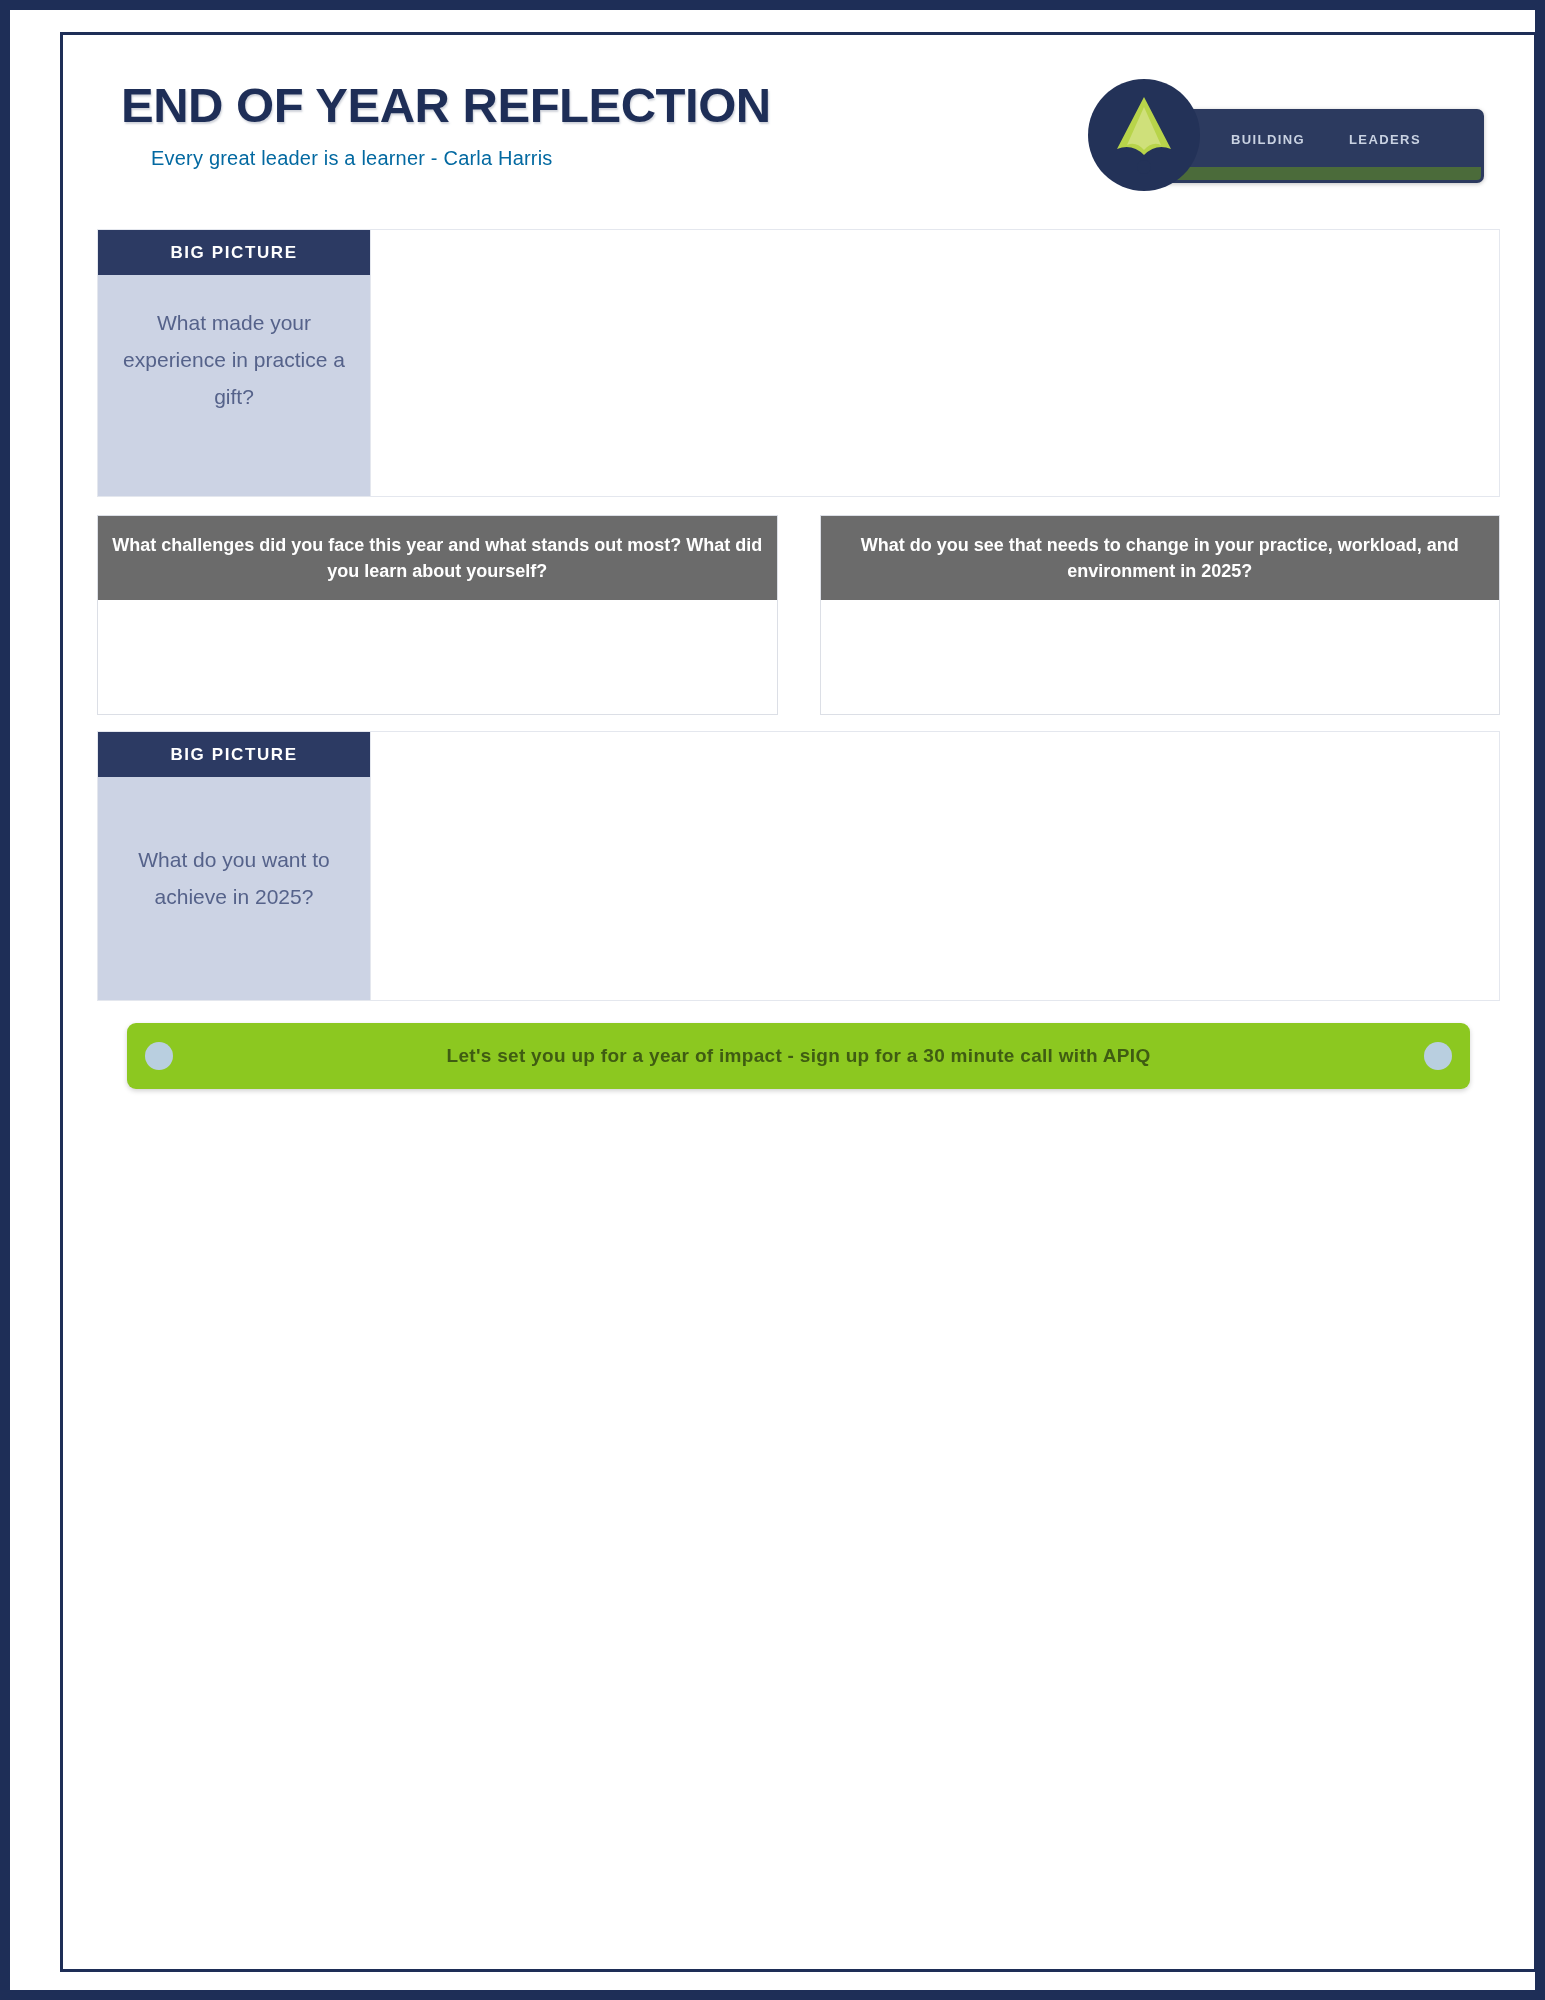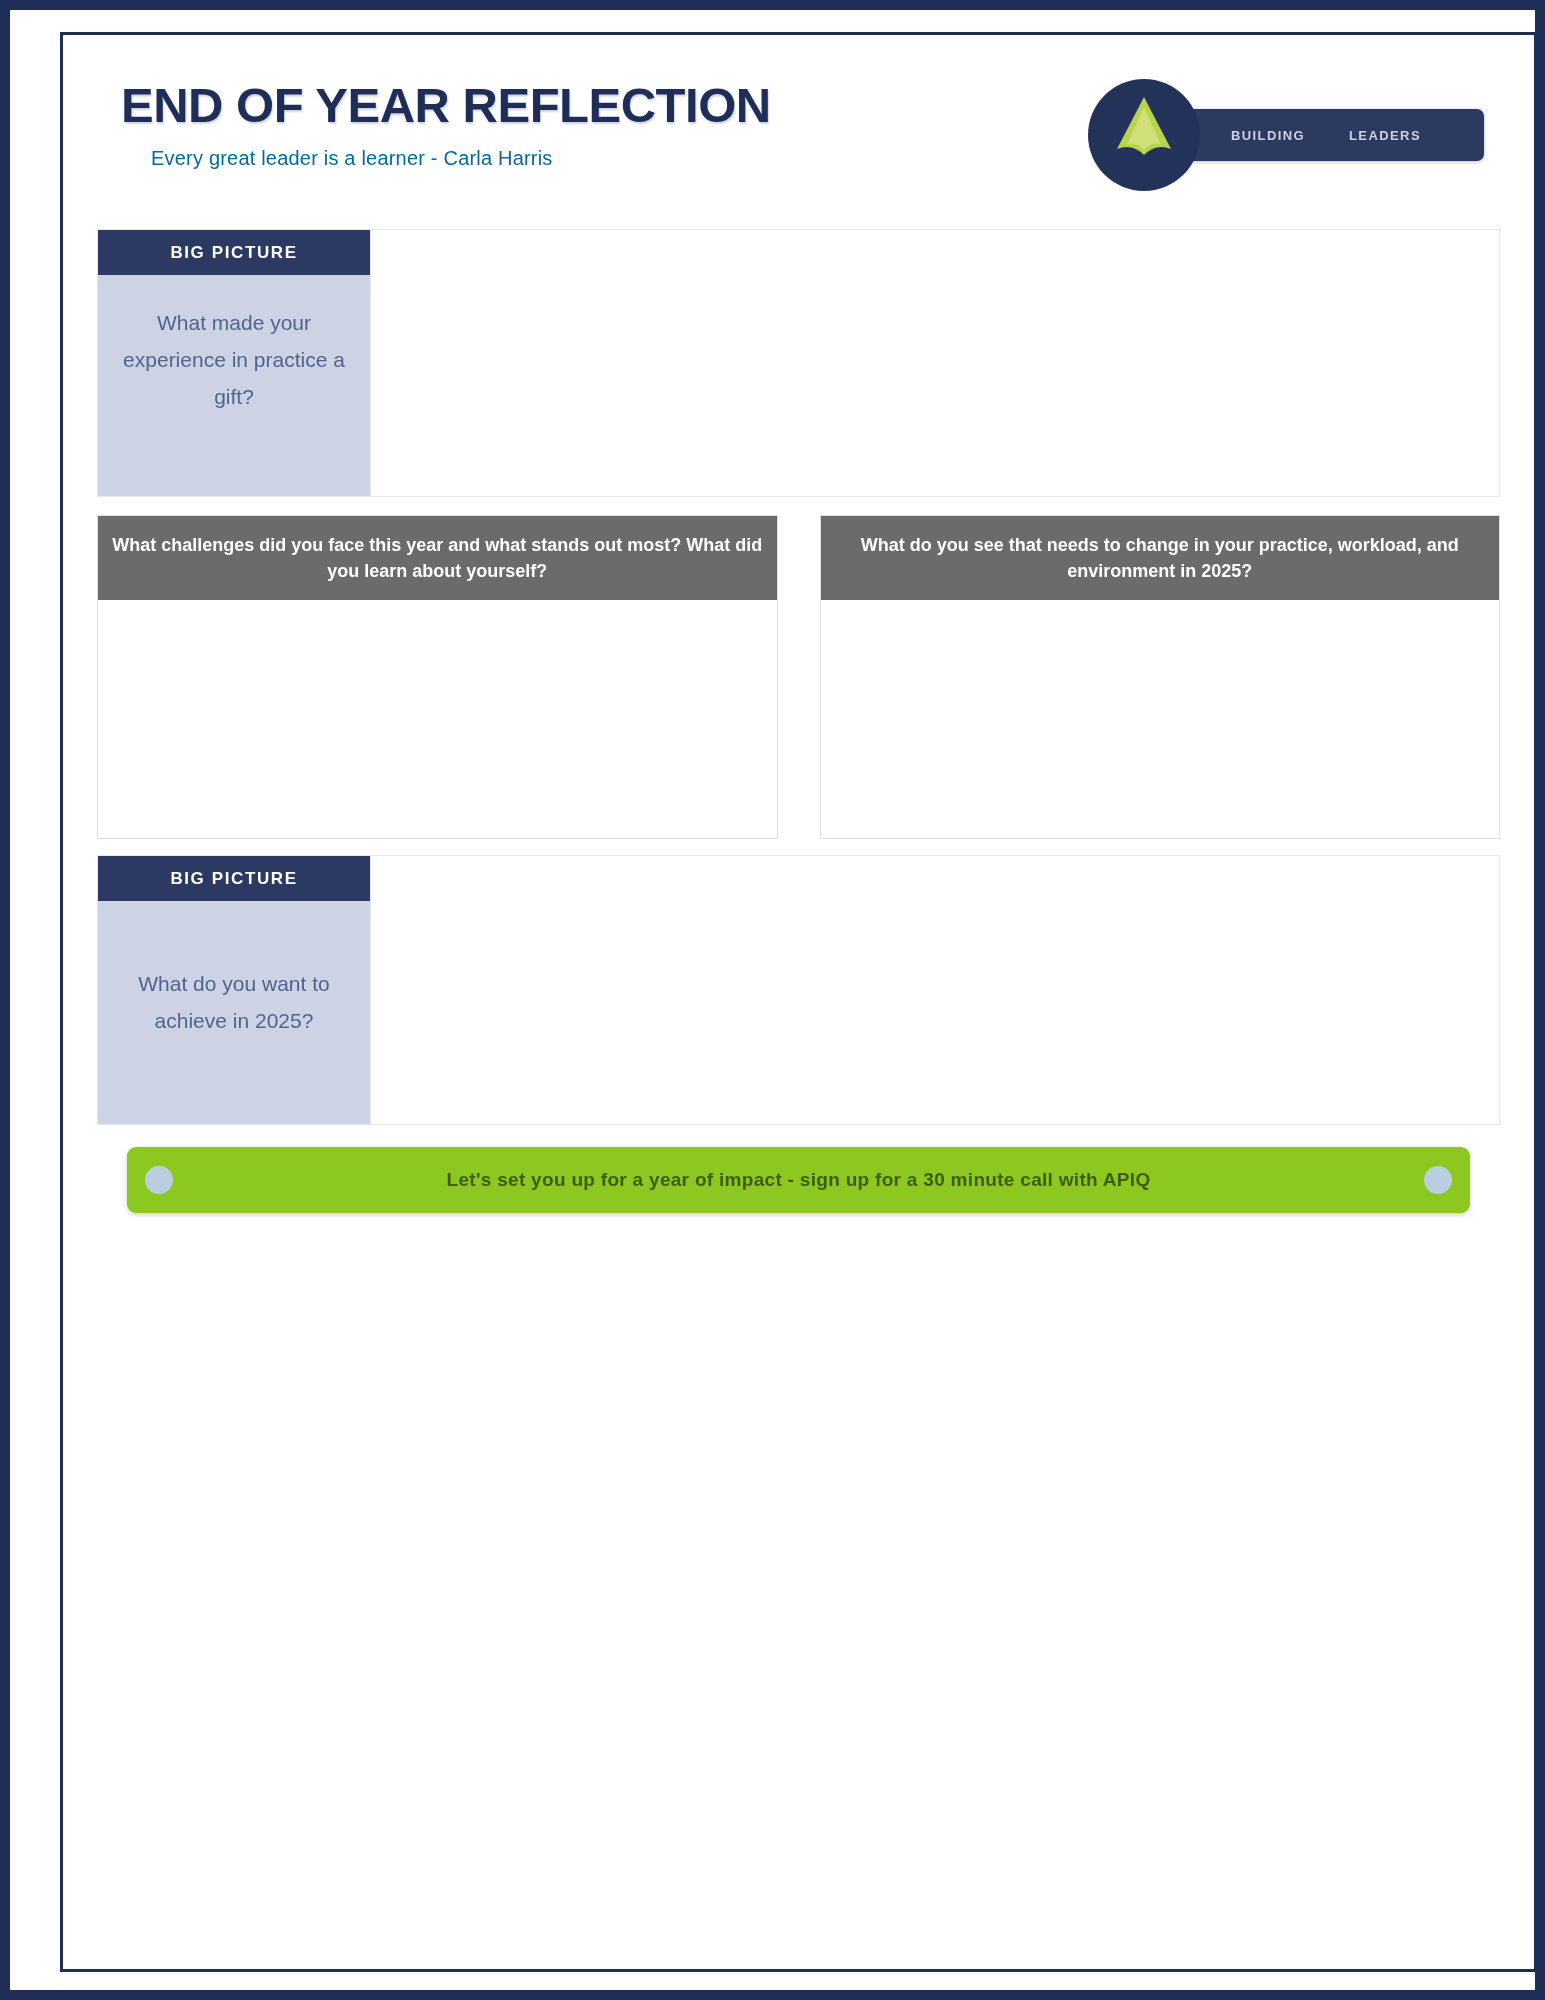--- a/index.html
+++ b/index.html
@@ -81,27 +81,27 @@
     align-items: center;
     justify-content: center;
     z-index: 3;
   }
   .logo-circle svg { display: block; }
   .logo-banner {
     position: absolute;
     left: 78px;
     top: 36px;
     right: 6px;
-    height: 52px;
+    height: 74px;
     background: #2c3a5f;
     border: 3px solid #2c3a5f;
     border-radius: 7px;
     overflow: hidden;
     display: flex;
-    flex-direction: row;
+    flex-direction: column;
     z-index: 2;
     box-shadow: 0 1px 4px rgba(0,0,0,0.25);
   }
   .logo-banner-top {
     flex: 1;
     display: flex;
     align-items: center;
     padding-left: 70px;
     gap: 44px;
     font-size: 13px;
@@ -163,21 +163,21 @@
   .prompt-body.centered { align-items: center; padding-top: 10px; }
   .answer-area {
     flex: 1;
     background: #ffffff;
     border-left: 1px solid #e4e7ee;
   }
 
   
   .row-two {
     flex: 0 0 auto;
-    height: 324px;
+    height: 200px;
     display: flex;
     gap: 42px;
     margin-top: 18px;
   }
   .card {
     flex: 1;
     display: flex;
     flex-direction: column;
     border: 1px solid #dcdfe6;
     background: #ffffff;

